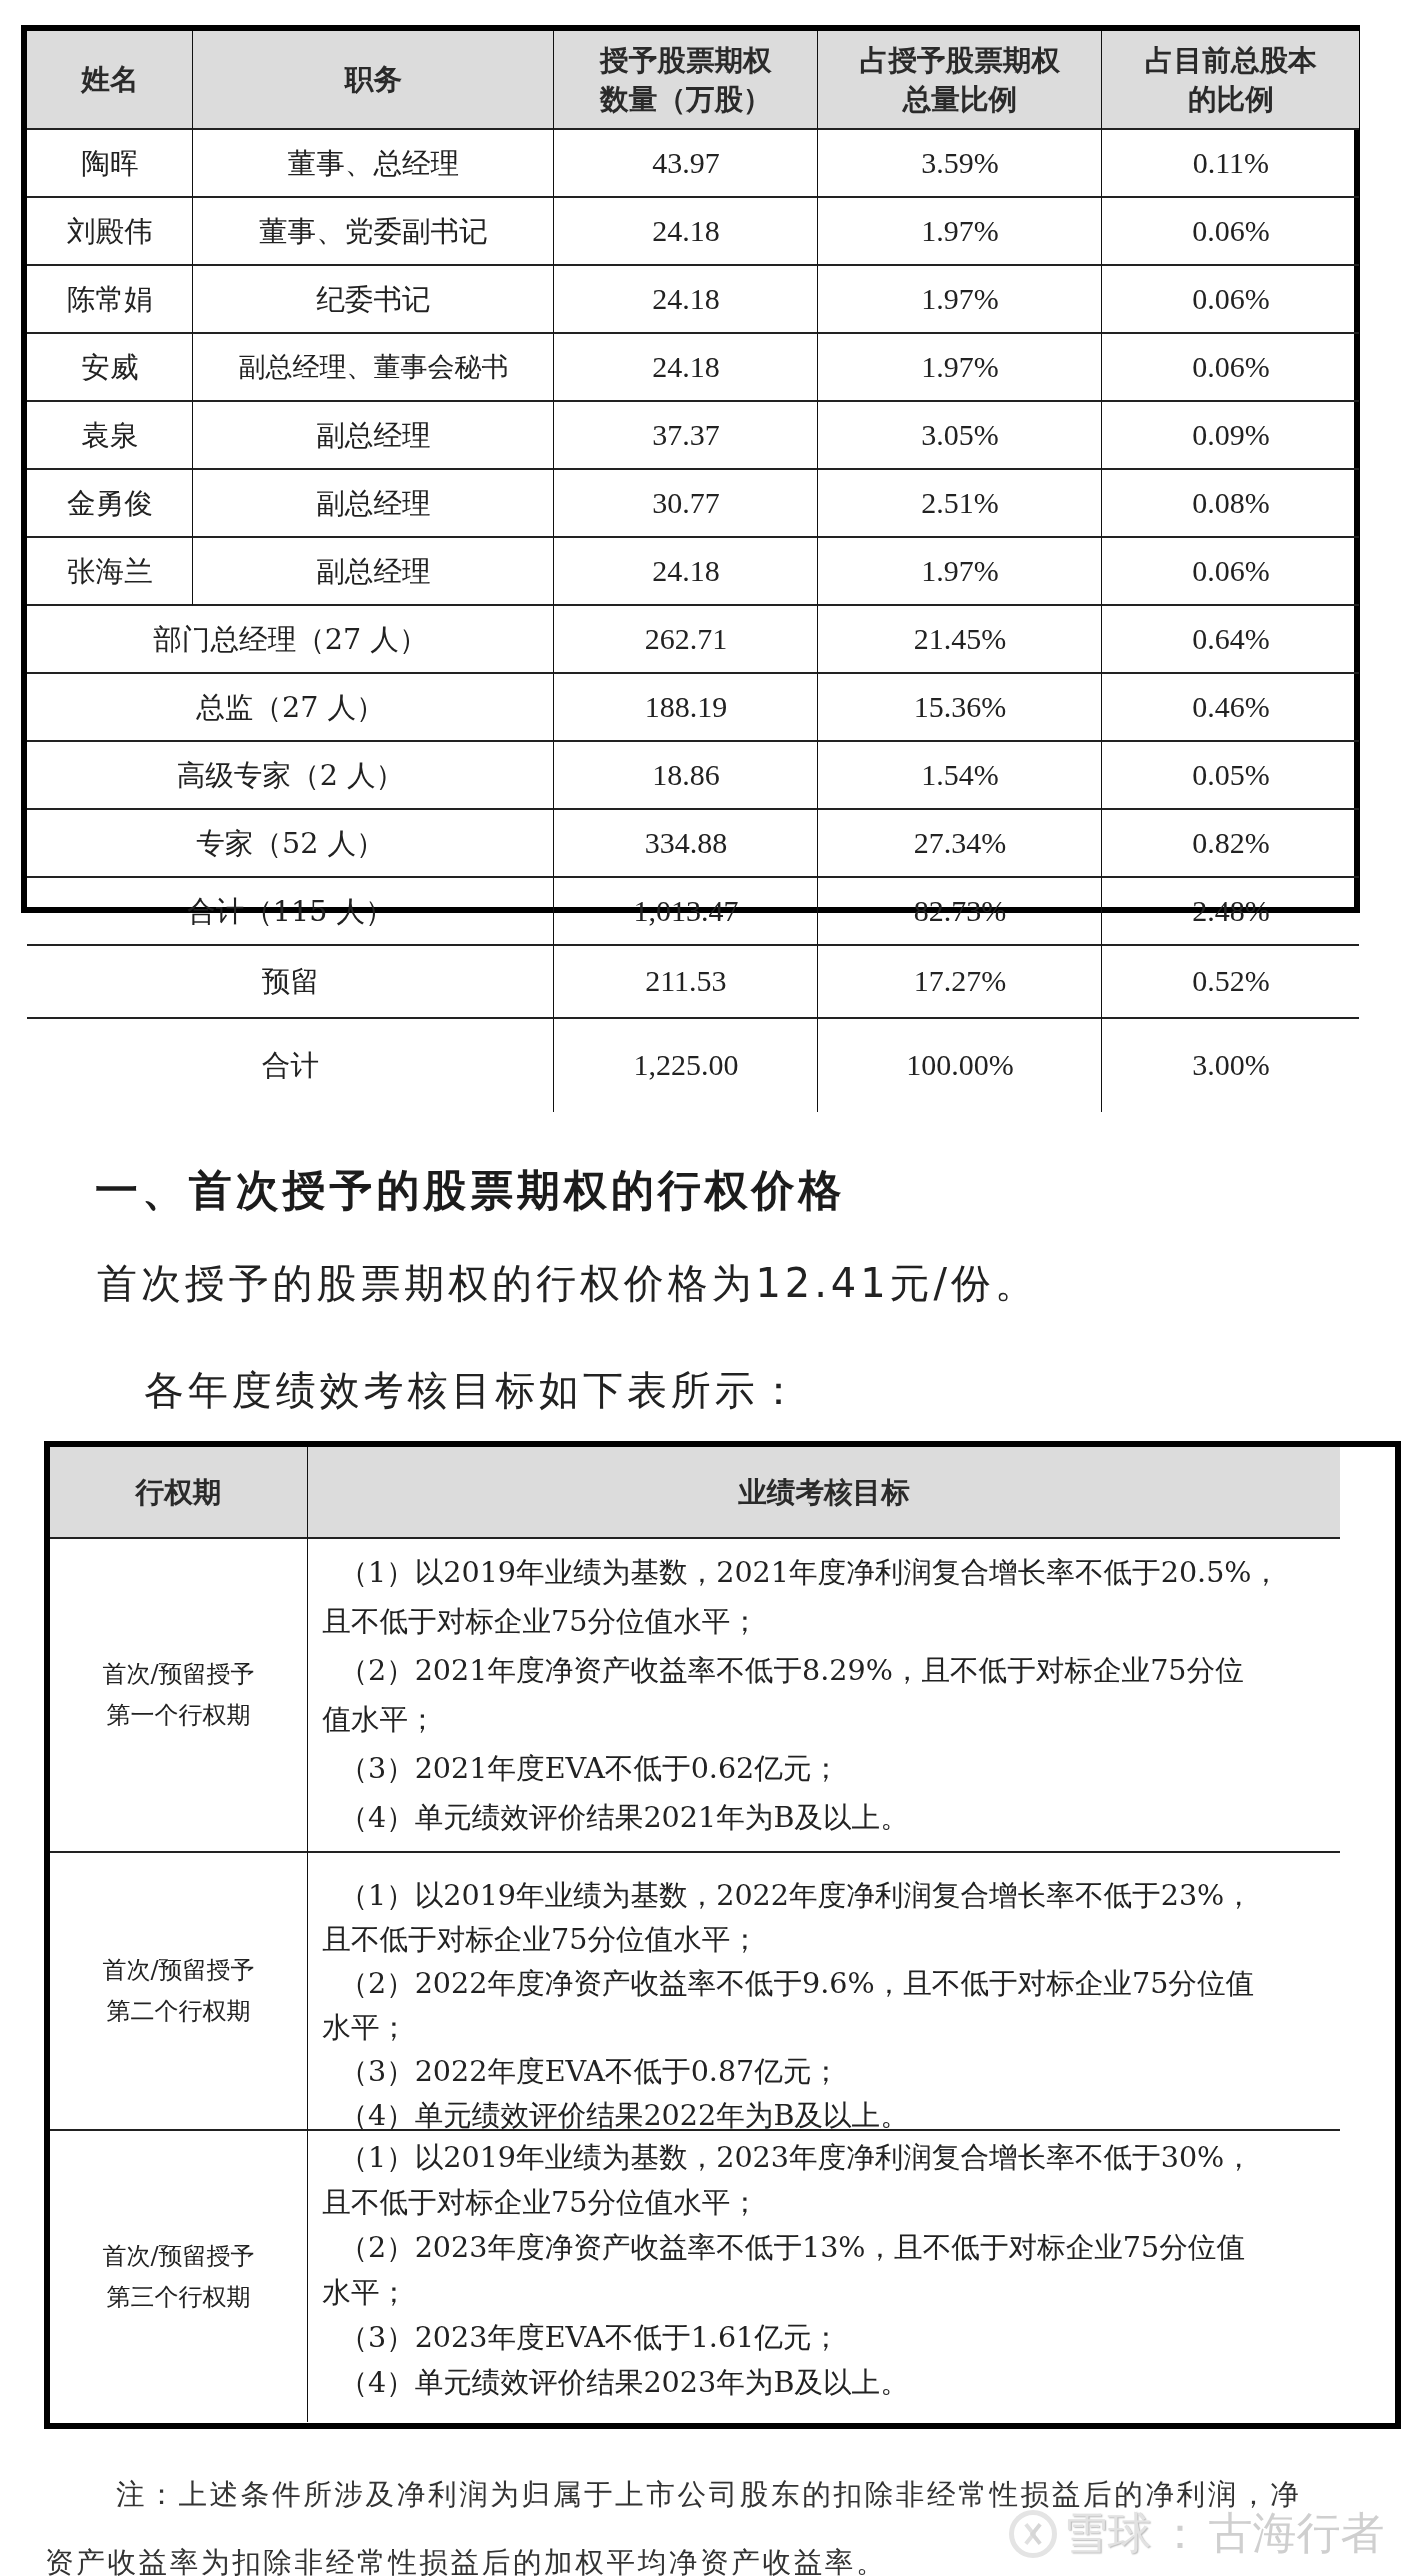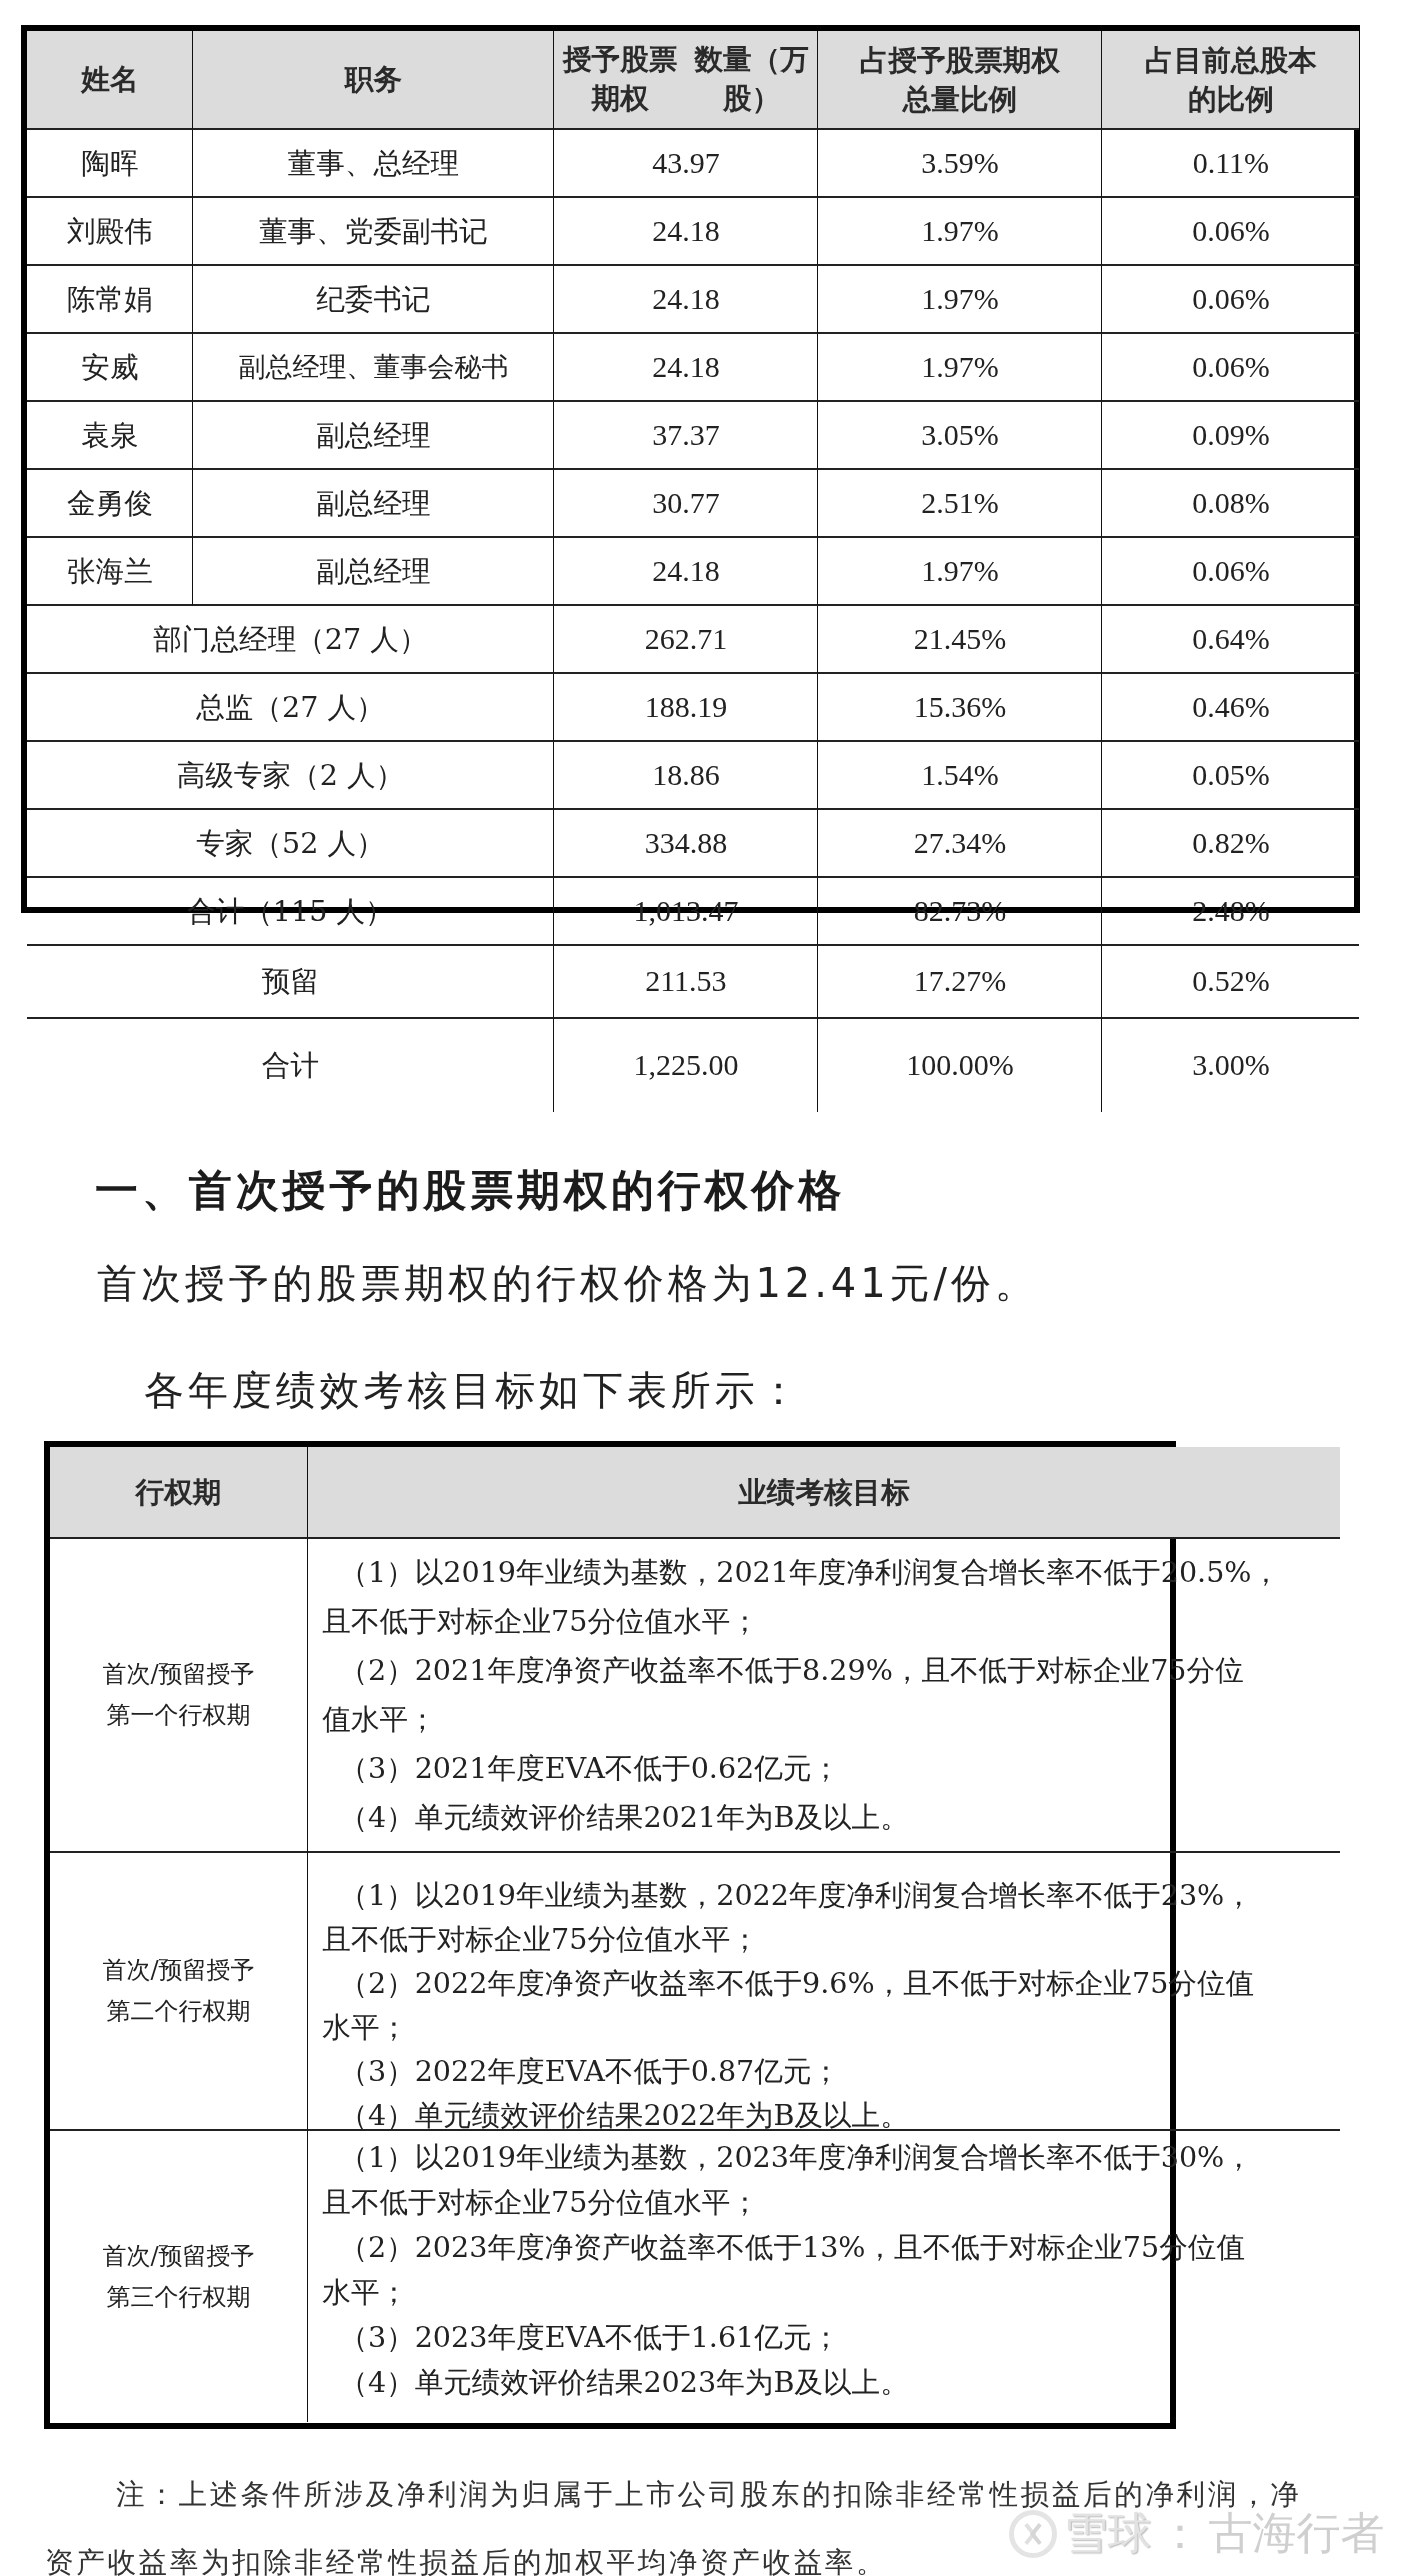--- a/index.html
+++ b/index.html
@@ -46,21 +46,21 @@
   }
   .intro-line {
     position: absolute; left: 144px; top: 1363px;
     font-family: "DejaVu Sans", "Liberation Sans", sans-serif;
     font-size: 40px; letter-spacing: 3.9px; color: #222;
   }
 
   
   .t2 {
     position: absolute; left: 44px; top: 1441px;
-    width: 1132px; height: 988px;
+    width: 1357px; height: 988px;
     border: 6.5px solid #000; box-sizing: border-box;
     display: grid;
     grid-template-columns: 258px 1032px;
     grid-template-rows: 92px 314px 278px 291px;
   }
   .t2 .c {
     border-right: 1.3px solid #111; border-bottom: 2.6px solid #222;
     box-sizing: border-box; color: #222;
   }
   .t2 .c.last { border-right: none; }
@@ -109,21 +109,21 @@
 <body>
 
 <div class="t1">
 
   <div class="c h">
       <span>姓名</span>
     </div>
   <div class="c h">
       <span>职务</span>
     </div>
-  <div class="c h" style="flex-direction:row;font-family:Liberation Serif, serif;">
+  <div class="c h" style="flex-direction:column;">
     <span>授予股票期权</span>
       <span>数量（万股）</span>
   </div>
   <div class="c h" style="flex-direction:column;">
     <span>占授予股票期权</span>
       <span>总量比例</span>
   </div>
   <div class="c h last" style="flex-direction:column;">
     <span>占目前总股本</span>
       <span>的比例</span>

